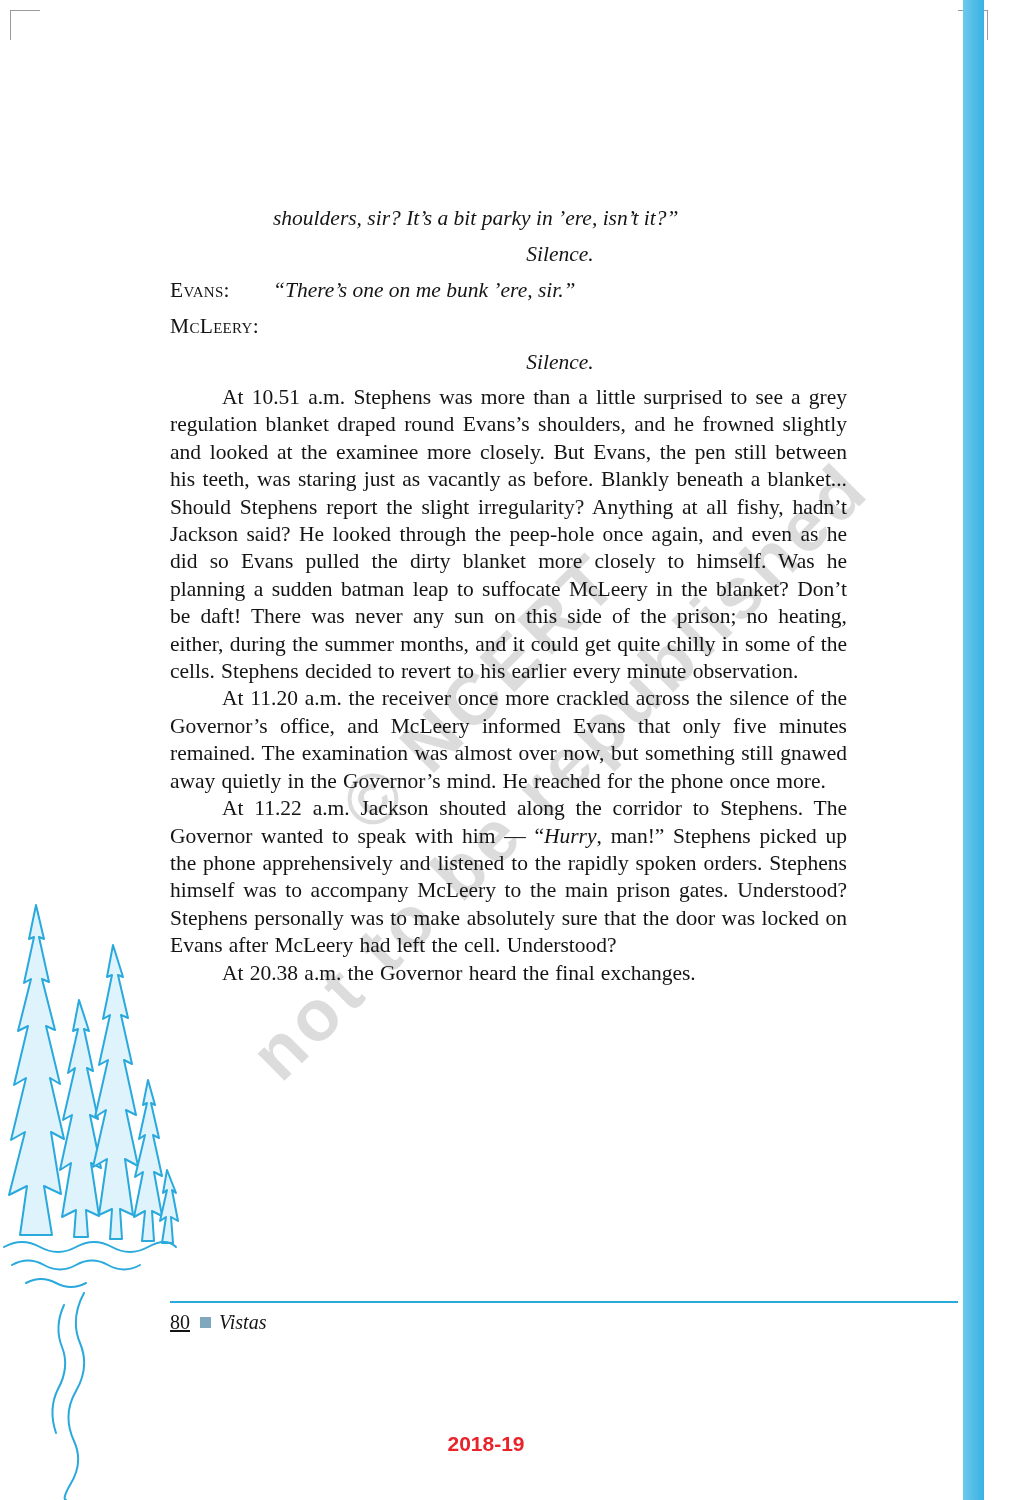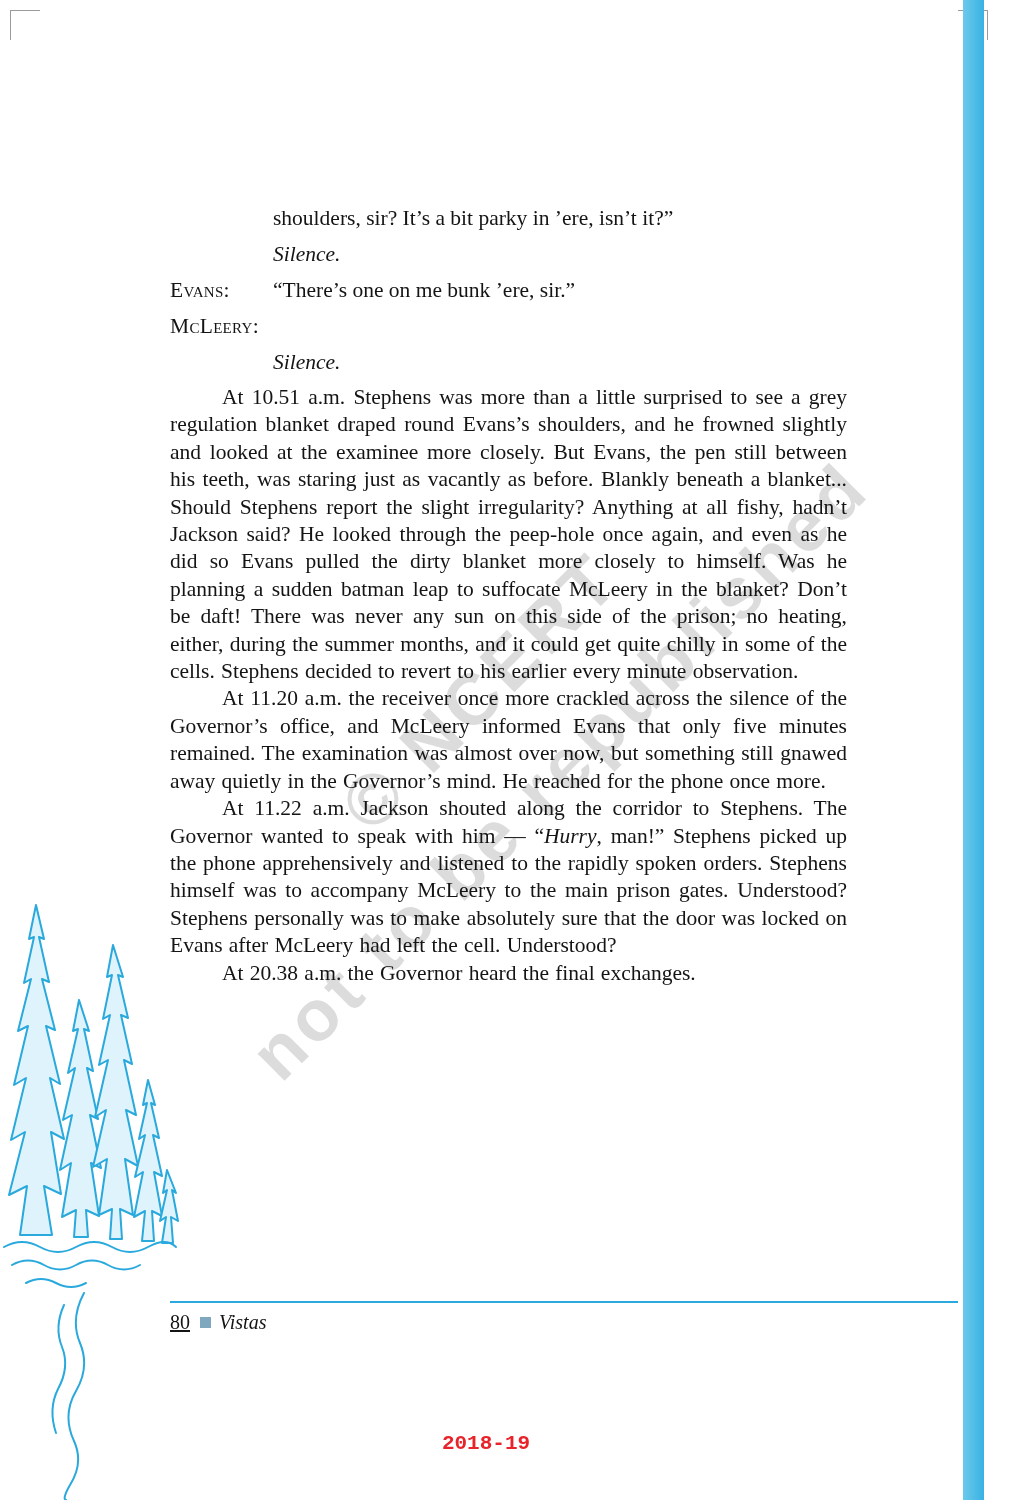--- a/index.html
+++ b/index.html
@@ -30,42 +30,42 @@
     color:rgba(120,120,120,0.26); white-space:nowrap;
   }
   
   .trees { position:absolute; left:0; top:895px; width:185px; height:605px; z-index:0; }
   
   .text-block {
     position:absolute; left:170px; top:204px; width:677px; z-index:2;
   }
   .dialogue-row { display:flex; font-size:21.5px; line-height:29px; margin-bottom:7px; }
   .speaker { flex:0 0 103px; font-variant:small-caps; letter-spacing:0.3px; }
-  .dialogue-text { flex:1; }
-  .italic { font-style:italic; }
+  .dialogue-text { flex:1;font-style:italic; }
+  .italic { font-style:italic;text-align:center; }
   .paragraphs { margin-top:0; }
   .body-paragraph {
     font-size:21.5px; line-height:27.4px; text-align:justify;
     text-indent:52px; word-spacing:0.04em;
   }
   
   .footer-rule {
     position:absolute; left:170px; top:1301px; width:788px; height:2px;
     background:#2aa9dd; z-index:2;
   }
   .footer {
     position:absolute; left:170px; top:1311px; display:flex; align-items:center;
     font-size:20px; z-index:2;
   }
   .page-num { margin-right:10px;text-decoration:underline; }
   .footer-square { width:11px; height:11px; background:#7fa8bf; display:inline-block; margin-right:8px; }
   .book-title { font-style:italic; }
   .year {
     position:absolute; left:0; right:40px; top:1432px; text-align:center;
-    font-family:Liberation Mono, monospace; font-weight:bold;
+    font-family:Liberation Sans, sans-serif; font-weight:bold;
     font-size:21px; color:#e8232a; z-index:2;
   }
 </style>
 </head>
 <body>
 
 <div class="page">
 
   <div class="crop-mark tl"></div>
   <div class="crop-mark tr"></div>

